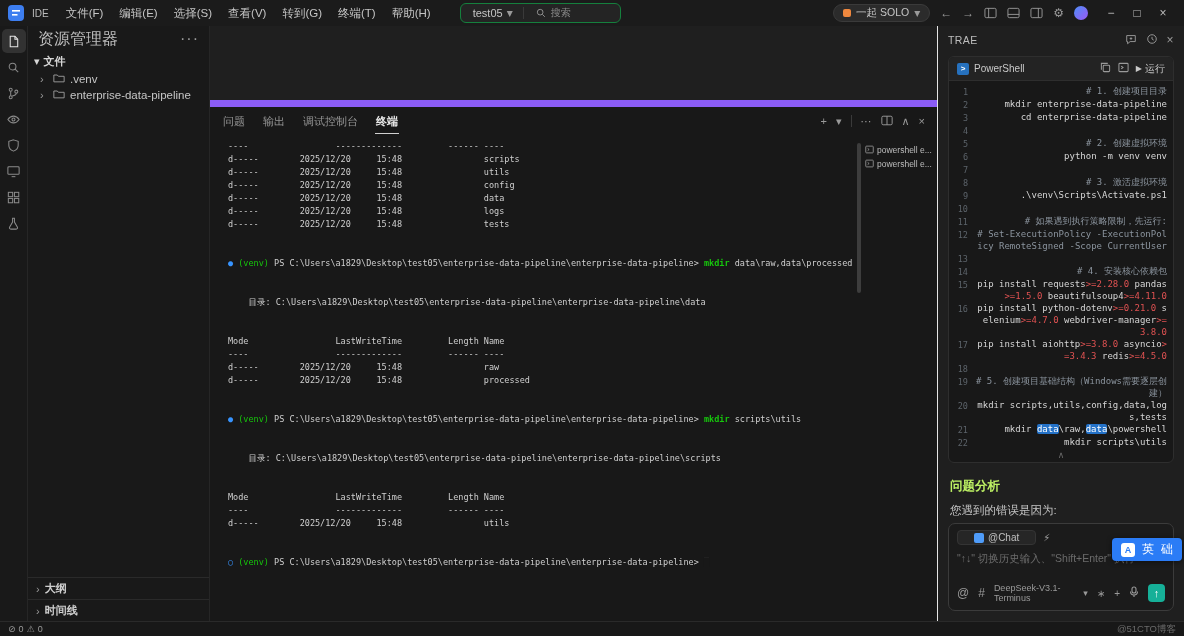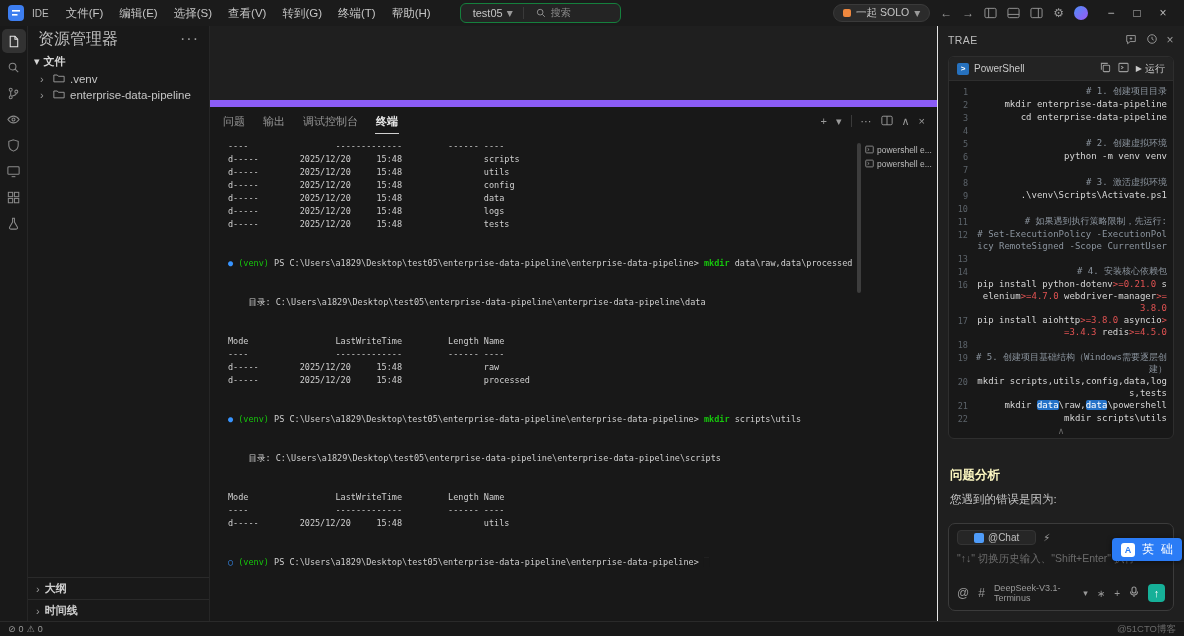--- a/index.html
+++ b/index.html
@@ -101,21 +101,21 @@
   .code-lines { padding:4px 6px 2px 4px; font-family:"DejaVu Sans Mono",monospace;
     font-size:9px; line-height:12px; }
   .cl { display:flex; }
   .cn { flex:0 0 15px; text-align:right; margin-right:5px; color:#5c636a; font-size:8.5px; padding-top:1px; }
   .ct { flex:1; white-space:pre-wrap; word-break:break-all; color:#d6d6d6; min-height:12px;text-align:right; }
   .sg-cm { color:#8b949e; }
   .sg-tx { color:#d6d6d6; }
   .sg-ver { color:#e05252; }
   .sg-hl { background:#2472c8; color:#ffffff; border-radius:2px; }
   .scroll-hint { text-align:center; color:#6a6a6a; font-size:9px; height:11px; line-height:9px; }
-  .analysis-title { font-size:12.5px; font-weight:bold; color:#fef9c3; margin:28px 2px 8px; }
+  .analysis-title { font-size:12.5px; font-weight:bold; color:#bef264; margin:15px 2px 8px; }
   .analysis-text { font-size:11.5px; color:#c4c4c4; margin:0 2px; }
 
   .chatbox { flex:0 0 auto; margin:6px 10px 10px; border:1px solid #3b3b3b; border-radius:7px;
     background:#1b1b1b; padding:6px 8px 7px; display:flex; flex-direction:column; gap:7px; }
   .chip-row { display:flex; align-items:center; gap:7px; }
   .chat-chip { display:flex; align-items:center; gap:4px; background:#262626; border:1px solid #343434;
     border-radius:4px; padding:1px 16px; font-size:10px; color:#c0c0c0; }
   .chip-icon { width:10px; height:10px; background:#4f9cf9; border-radius:2px; }
   .chip-extra { color:#9a9a9a; font-size:10px; }
   .chat-ph { font-size:10.5px; color:#6b6b6b; min-height:24px; }
@@ -445,20 +445,24 @@
               </div>
               <div class="cl">
                 <span class="cn">13</span>
                 <span class="ct">&nbsp;</span>
               </div>
               <div class="cl">
                 <span class="cn">14</span>
                 <span class="ct"><span class="sg-cm"># 4. 安装核心依赖包</span></span>
               </div>
               <div class="cl">
+                <span class="cn">15</span>
+                <span class="ct"><span class="sg-tx">pip install requests</span><span class="sg-ver">&gt;=2.28.0</span><span class="sg-tx"> pandas</span><span class="sg-ver">&gt;=1.5.0</span><span class="sg-tx"> beautifulsoup4</span><span class="sg-ver">&gt;=4.11.0</span></span>
+              </div>
+              <div class="cl">
                 <span class="cn">16</span>
                 <span class="ct"><span class="sg-tx">pip install python-dotenv</span><span class="sg-ver">&gt;=0.21.0</span><span class="sg-tx"> selenium</span><span class="sg-ver">&gt;=4.7.0</span><span class="sg-tx"> webdriver-manager</span><span class="sg-ver">&gt;=3.8.0</span></span>
               </div>
               <div class="cl">
                 <span class="cn">17</span>
                 <span class="ct"><span class="sg-tx">pip install aiohttp</span><span class="sg-ver">&gt;=3.8.0</span><span class="sg-tx"> asyncio</span><span class="sg-ver">&gt;=3.4.3</span><span class="sg-tx"> redis</span><span class="sg-ver">&gt;=4.5.0</span></span>
               </div>
               <div class="cl">
                 <span class="cn">18</span>
                 <span class="ct">&nbsp;</span>

